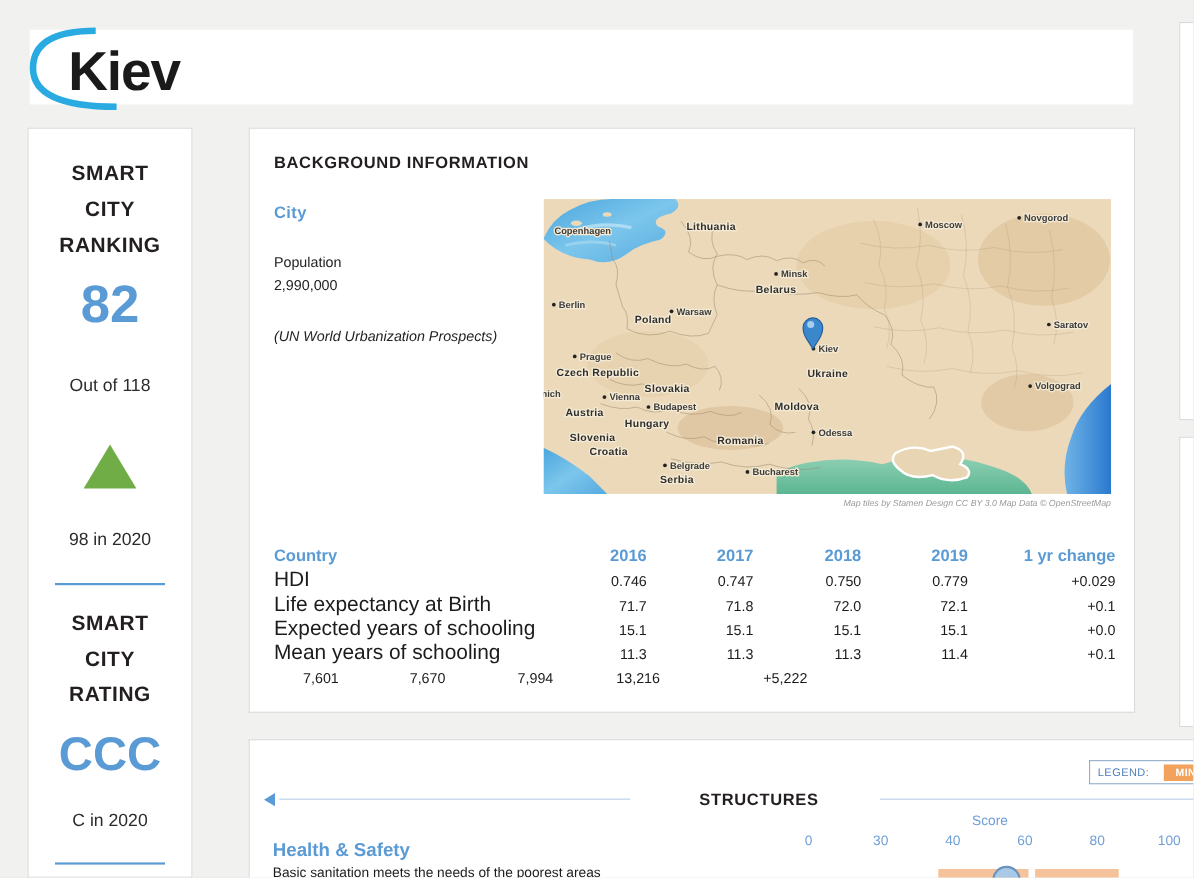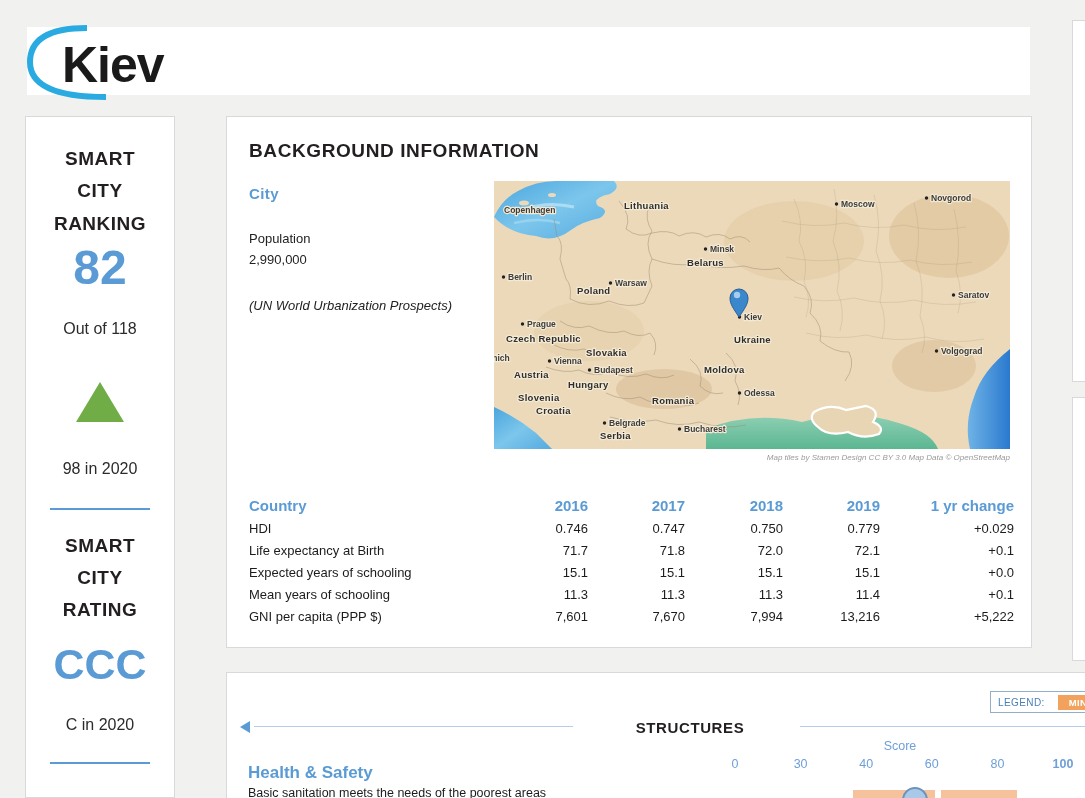--- a/index.html
+++ b/index.html
@@ -8,49 +8,49 @@
   .card{position:absolute;background:#fff;border:1px solid #d9d9d9;box-sizing:border-box;}
 
   
   .hdr{left:27px;top:27px;width:1003px;height:68px;border:none;}
   .city-title{position:absolute;left:62px;top:36px;font-size:50px;font-weight:bold;color:#1a1a1a;letter-spacing:-1px;}
   .logo-arc{position:absolute;left:20px;top:18px;pointer-events:none;}
 
   
   .sidebar{left:25px;top:116px;width:150px;height:682px;text-align:center;}
   .sb-title{margin-top:26px;font-size:19px;font-weight:bold;color:#231f20;line-height:1.7;letter-spacing:.5px;}
-  .sb-rank{margin-top:4px;font-size:48px;font-weight:bold;color:#5b9bd5;line-height:1;}
-  .sb-sub{margin-top:28px;font-size:16px;color:#2b2b2b;}
+  .sb-rank{margin-top:14px;font-size:48px;font-weight:bold;color:#5b9bd5;line-height:1;}
+  .sb-sub{margin-top:40px;font-size:16px;color:#2b2b2b;}
   .sb-tri{width:0;height:0;margin:44px auto 0;border-left:24px solid transparent;border-right:24px solid transparent;border-bottom:40px solid #71ad47;}
   .sb-prev{margin-top:38px;font-size:16px;color:#2b2b2b;}
   .sb-div{width:100px;height:2px;background:#5b9bd5;margin:30px auto 0;}
   .sb-rating{margin-top:16px;font-size:43px;font-weight:bold;color:#5b9bd5;line-height:1;}
 
   
   .panel1{left:226px;top:116px;width:806px;height:532px;}
-  .p1-title{position:absolute;left:22px;top:23px;font-size:19px;font-weight:bold;color:#231f20;letter-spacing:.6px;}
+  .p1-title{position:absolute;left:22px;top:23px;font-size:15px;font-weight:bold;color:#231f20;letter-spacing:.6px;}
   .p1-city{position:absolute;left:22px;top:68px;font-size:15px;font-weight:bold;color:#5b9bd5;letter-spacing:.4px;}
   .p1-pop-label{position:absolute;left:22px;top:114px;font-size:13px;color:#222;}
   .p1-pop-value{position:absolute;left:22px;top:135px;font-size:13px;color:#222;}
   .p1-source{position:absolute;left:22px;top:181px;font-size:13px;font-style:italic;color:#222;}
   .map-box{position:absolute;left:267px;top:64px;width:516px;height:268px;overflow:hidden;}
   .map-attr{position:absolute;left:267px;top:336px;width:516px;text-align:right;font-size:8px;font-style:italic;color:#9a9a9a;}
 
   .mlbl{fill:#3c3c3c;font-weight:bold;paint-order:stroke;stroke:#f4ead4;stroke-width:2.4px;stroke-linejoin:round;}
   .mlbl.city{font-size:8.5px;}
   .mlbl.country{font-size:9.5px;letter-spacing:.3px;fill:#2e2e2e;}
   .mdot{fill:#222;}
   .mborder{fill:none;stroke:#9c8a6f;stroke-width:.8;opacity:.6;}
   .mborder.lite{stroke:#a79477;stroke-width:.6;opacity:.42;}
 
   
   .ctable{position:absolute;left:22px;top:376px;width:765px;}
   .t-row{display:flex;height:22px;align-items:center;}
   .t-hrow{height:24px;align-items:center;}
-  .t-label{width:280px;font-size:13px;color:#1c1c1c;}
+  .t-label{width:280px;font-size:19px;color:#1c1c1c;}
   .t-cell{text-align:right;font-size:13px;color:#1c1c1c;}
   .t-cell.c0{width:59px;} .t-cell.c1{width:97px;} .t-cell.c2{width:98px;} .t-cell.c3{width:97px;} .t-cell.c4{width:134px;}
   .th{font-size:15px !important;font-weight:bold;color:#5b9bd5 !important;}
 
   
   .panel2{left:226px;top:672px;width:880px;height:140px;border-right:none;}
   .legend-box{position:absolute;left:990px;top:691px;width:110px;height:22px;background:#fff;border:1px solid #92aec8;box-sizing:border-box;display:flex;align-items:center;}
   .legend-label{font-size:10px;color:#4a7ebb;margin-left:7px;letter-spacing:.4px;}
   .legend-chip{position:absolute;left:67px;top:3px;width:40px;height:15px;background:#f2a25c;color:#fff;font-size:9.5px;font-weight:bold;text-align:center;line-height:15px;letter-spacing:.4px;}
   .nav-arrow{position:absolute;left:240px;top:721px;width:0;height:0;border-top:6px solid transparent;border-bottom:6px solid transparent;border-right:10px solid #5b9bd5;cursor:pointer;}
@@ -250,21 +250,20 @@
           </div>
           <div class="t-row">
             <div class="t-label">Mean years of schooling</div>
             <div class="t-cell c0">11.3</div>
             <div class="t-cell c1">11.3</div>
             <div class="t-cell c2">11.3</div>
             <div class="t-cell c3">11.4</div>
             <div class="t-cell c4">+0.1</div>
           </div>
           <div class="t-row">
-            <div class="t-label">GNI per capita (PPP $)</div>
             <div class="t-cell c0">7,601</div>
             <div class="t-cell c1">7,670</div>
             <div class="t-cell c2">7,994</div>
             <div class="t-cell c3">13,216</div>
             <div class="t-cell c4">+5,222</div>
           </div>
         </div>
     </div>
   </section>
 
@@ -280,21 +279,21 @@
   <div class="rule left"></div>
   <div class="rule right"></div>
   <div class="struct-title">STRUCTURES</div>
   <div class="score-label">Score</div>
   <div class="ticks" id="ticks">
       <span class="tick" style="left: 715px;">0</span>
       <span class="tick" style="left: 780.6px;">30</span>
       <span class="tick" style="left: 846.2px;">40</span>
       <span class="tick" style="left: 911.8px;">60</span>
       <span class="tick" style="left: 977.4px;">80</span>
-      <span class="tick" style="left: 1043px; font-weight: bold;">100</span>
+      <span class="tick" style="left: 1043px;">100</span>
     </div>
   <div class="cat-label">Health &amp; Safety</div>
   <div class="indicator">Basic sanitation meets the needs of the poorest areas</div>
   <div class="bar-seg" id="seg1" style="left: 853.08px; width: 81.624px;"></div>
   <div class="bar-seg" id="seg2" style="left: 940.704px; width: 76.376px;"></div>
   <div class="bar-dot" id="scoredot" style="left: 902.4px;"></div>
 
 </div>
 
 </body></html>

